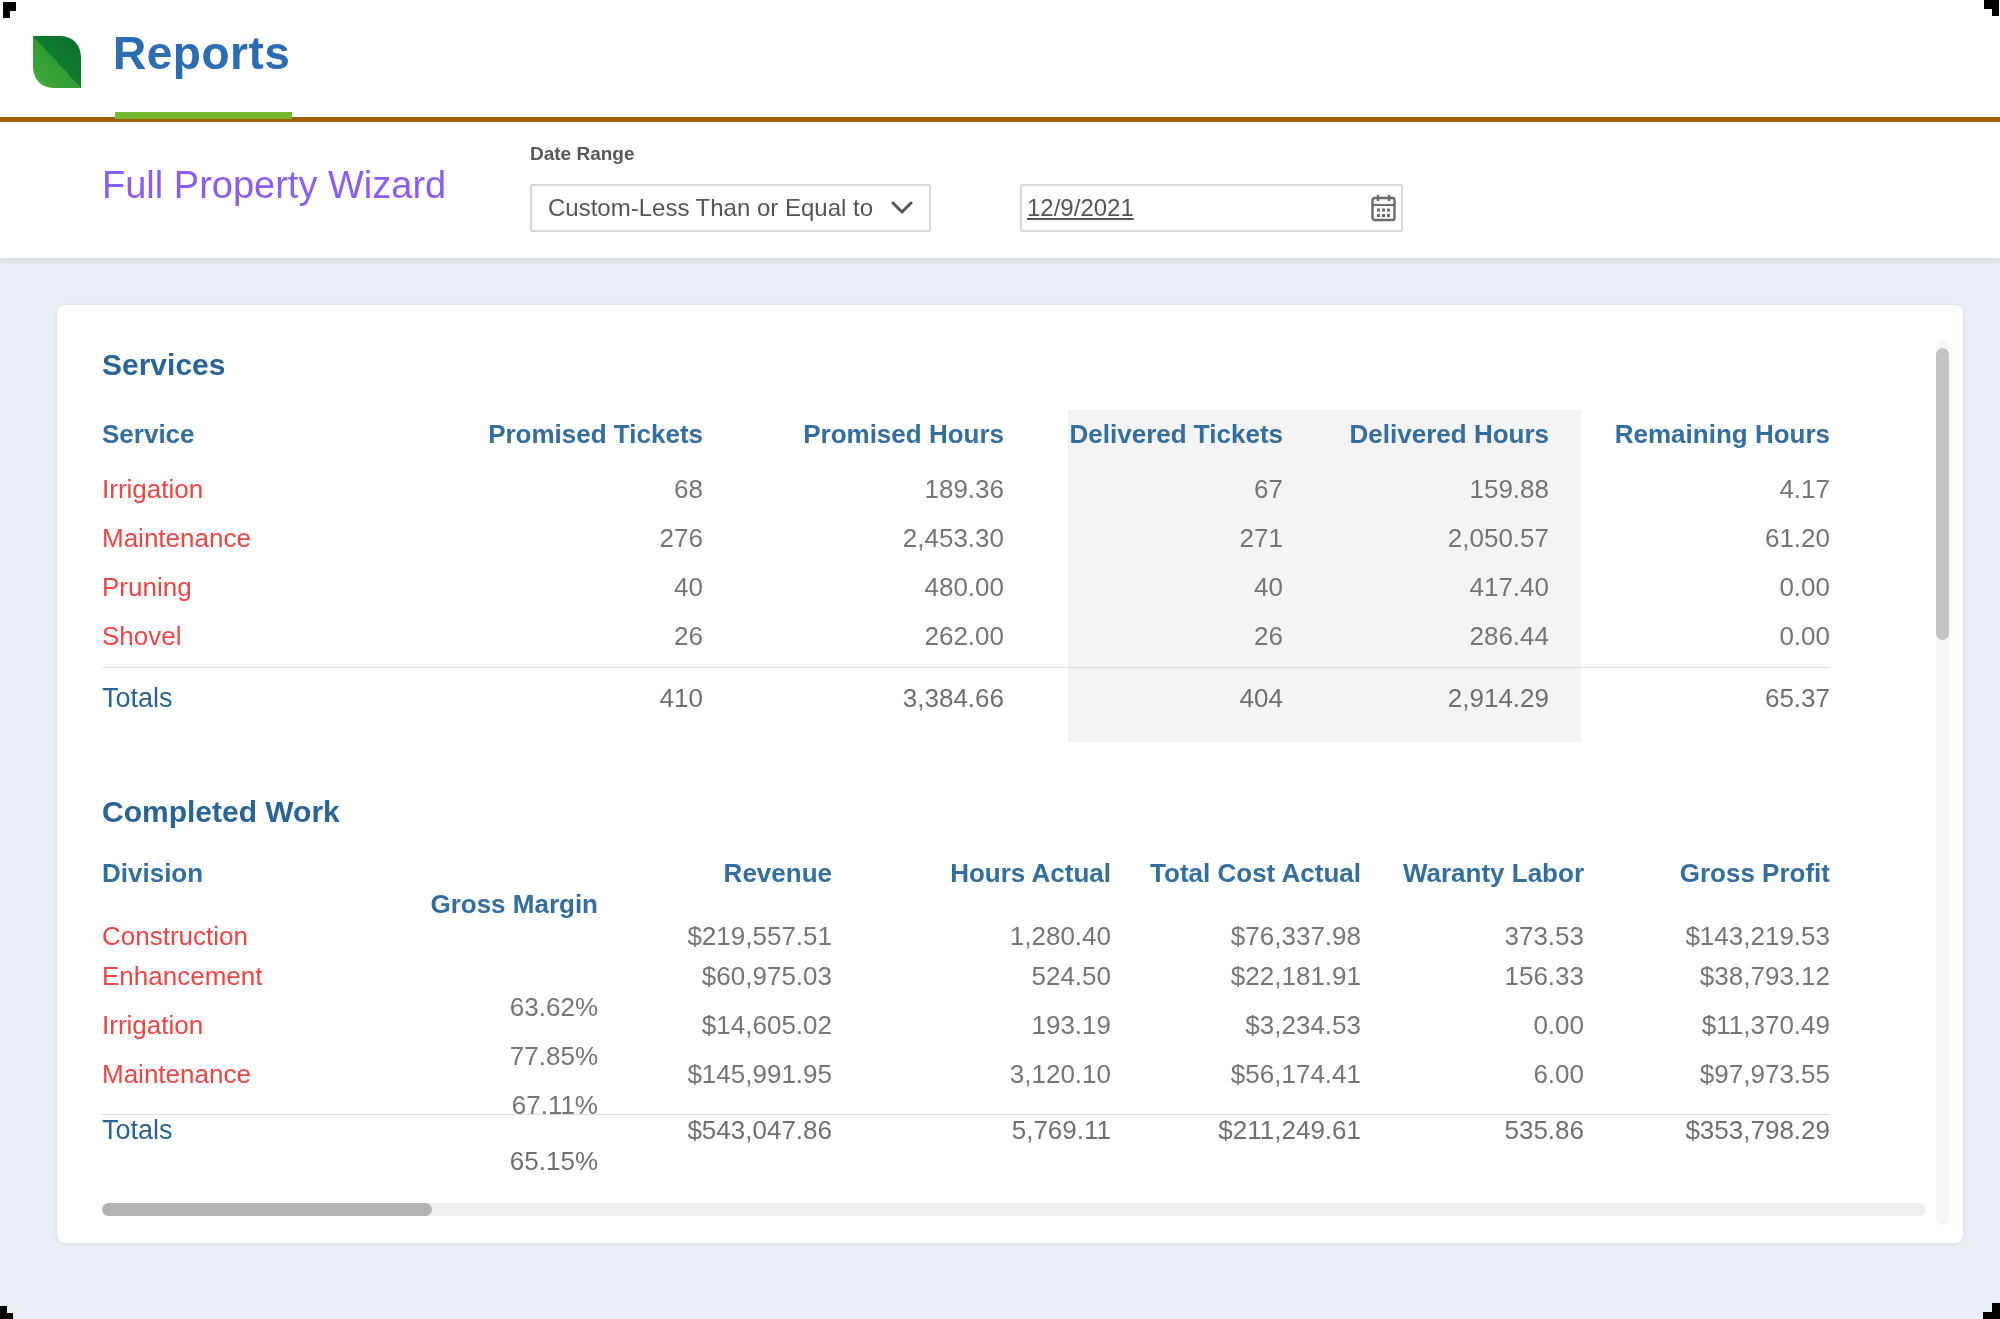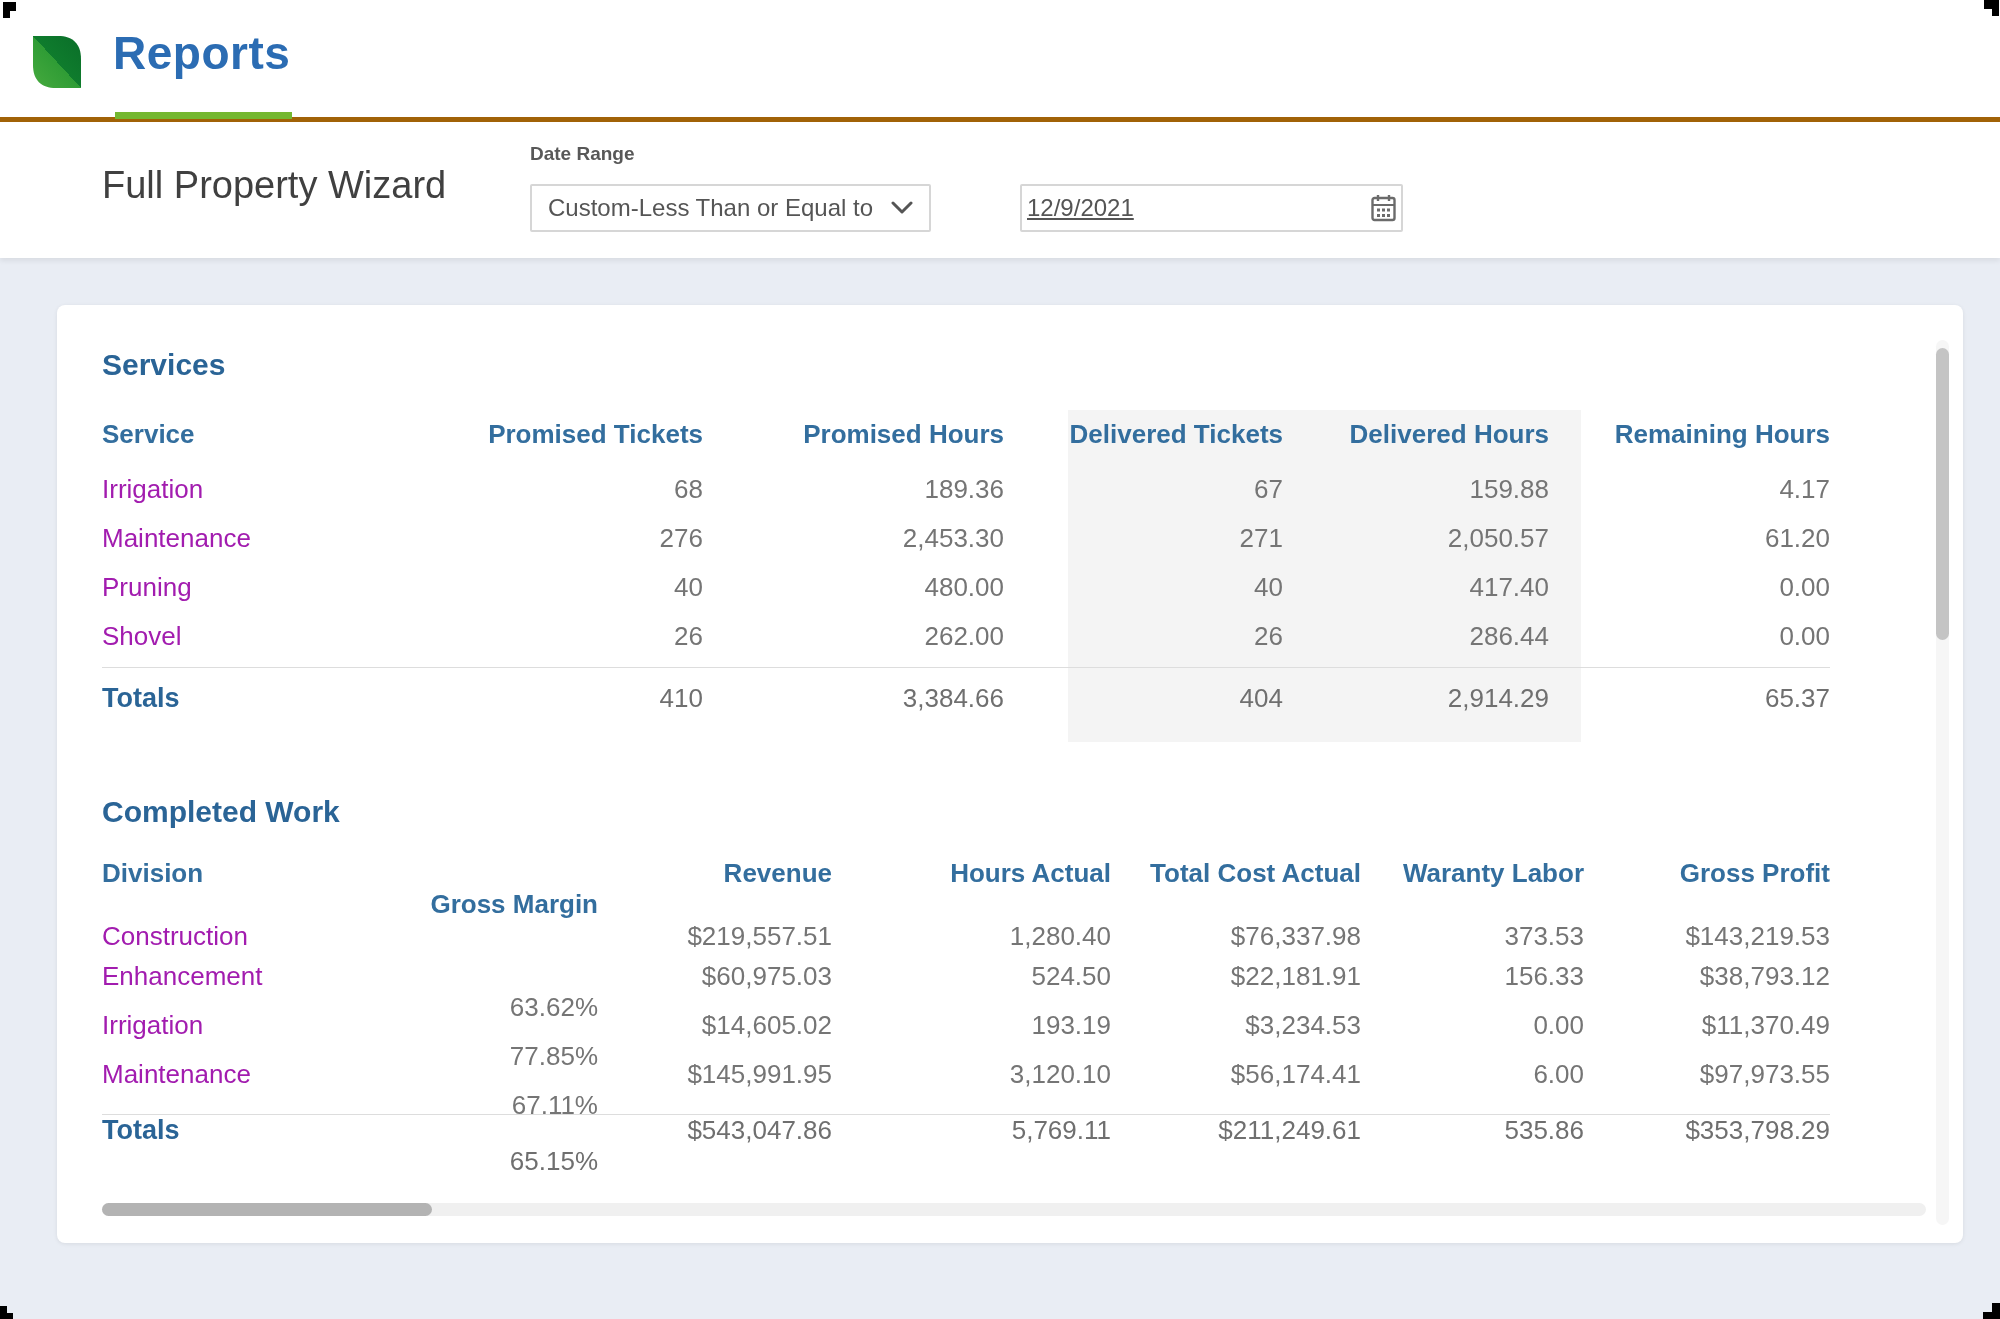--- a/index.html
+++ b/index.html
@@ -26,21 +26,21 @@
     background:#74b730;
   }
 
   
   .subheader {
     position:relative; height:136px; background:#ffffff;
     box-shadow:0 3px 5px rgba(0,0,0,0.07); z-index:4;
   }
   .page-title {
     position:absolute; left:102px; top:42px;
-    font-size:38px; font-weight:400; color:#404040;
+    font-size:38px; font-weight:400; color:#8b5cf6;
   }
   .dr-label {
     position:absolute; left:530px; top:21px;
     font-size:19px; font-weight:bold; color:#585858;
   }
   .control {
     position:absolute; top:62px; height:48px; background:#fff;
     border:2px solid #d6d6d6; border-radius:2px;
     display:flex; align-items:center; font-size:24px; color:#555;
   }
@@ -68,24 +68,24 @@
   .grid { display:grid; align-items:center; width:1728px; }
   .g-srv  { grid-template-columns:301px 300px 301px 279px 266px 281px; }
   .g-work { grid-template-columns:496px 234px 279px 250px 223px 246px; }
   .grid > div { text-align:right; font-size:26px; white-space:nowrap; }
   .grid > div:first-child { text-align:left; }
 
   .hdr-row { margin-top:28px; height:46px; }
   .hdr-row > div { font-weight:bold; color:#336e9e; }
   .data-row { height:49px; color:#757575; }
   .first-row { margin-top:8px; }
-  .row-link { color:#a21caf; cursor:pointer; text-decoration:none; }
+  .row-link { color:#ef4444; cursor:pointer; text-decoration:none; }
   .totals-wrap { border-top:1px solid #dddddd; margin-top:6px; }
   .totals-row { height:60px; color:#6f6f6f; }
-  .totals-row .tot-label { font-weight:bold; color:#2a6496; font-size:27px; }
+  .totals-row .tot-label { font-weight:normal; color:#2a6496; font-size:27px; }
 
   
   .hsb-track {
     position:absolute; left:45px; top:898px; width:1824px; height:13px;
     background:#f0f0f0; border-radius:7px; z-index:2;
   }
   .hsb-thumb {
     position:absolute; left:0; top:0; width:330px; height:13px;
     background:#b3b3b3; border-radius:7px; cursor:pointer;
   }

